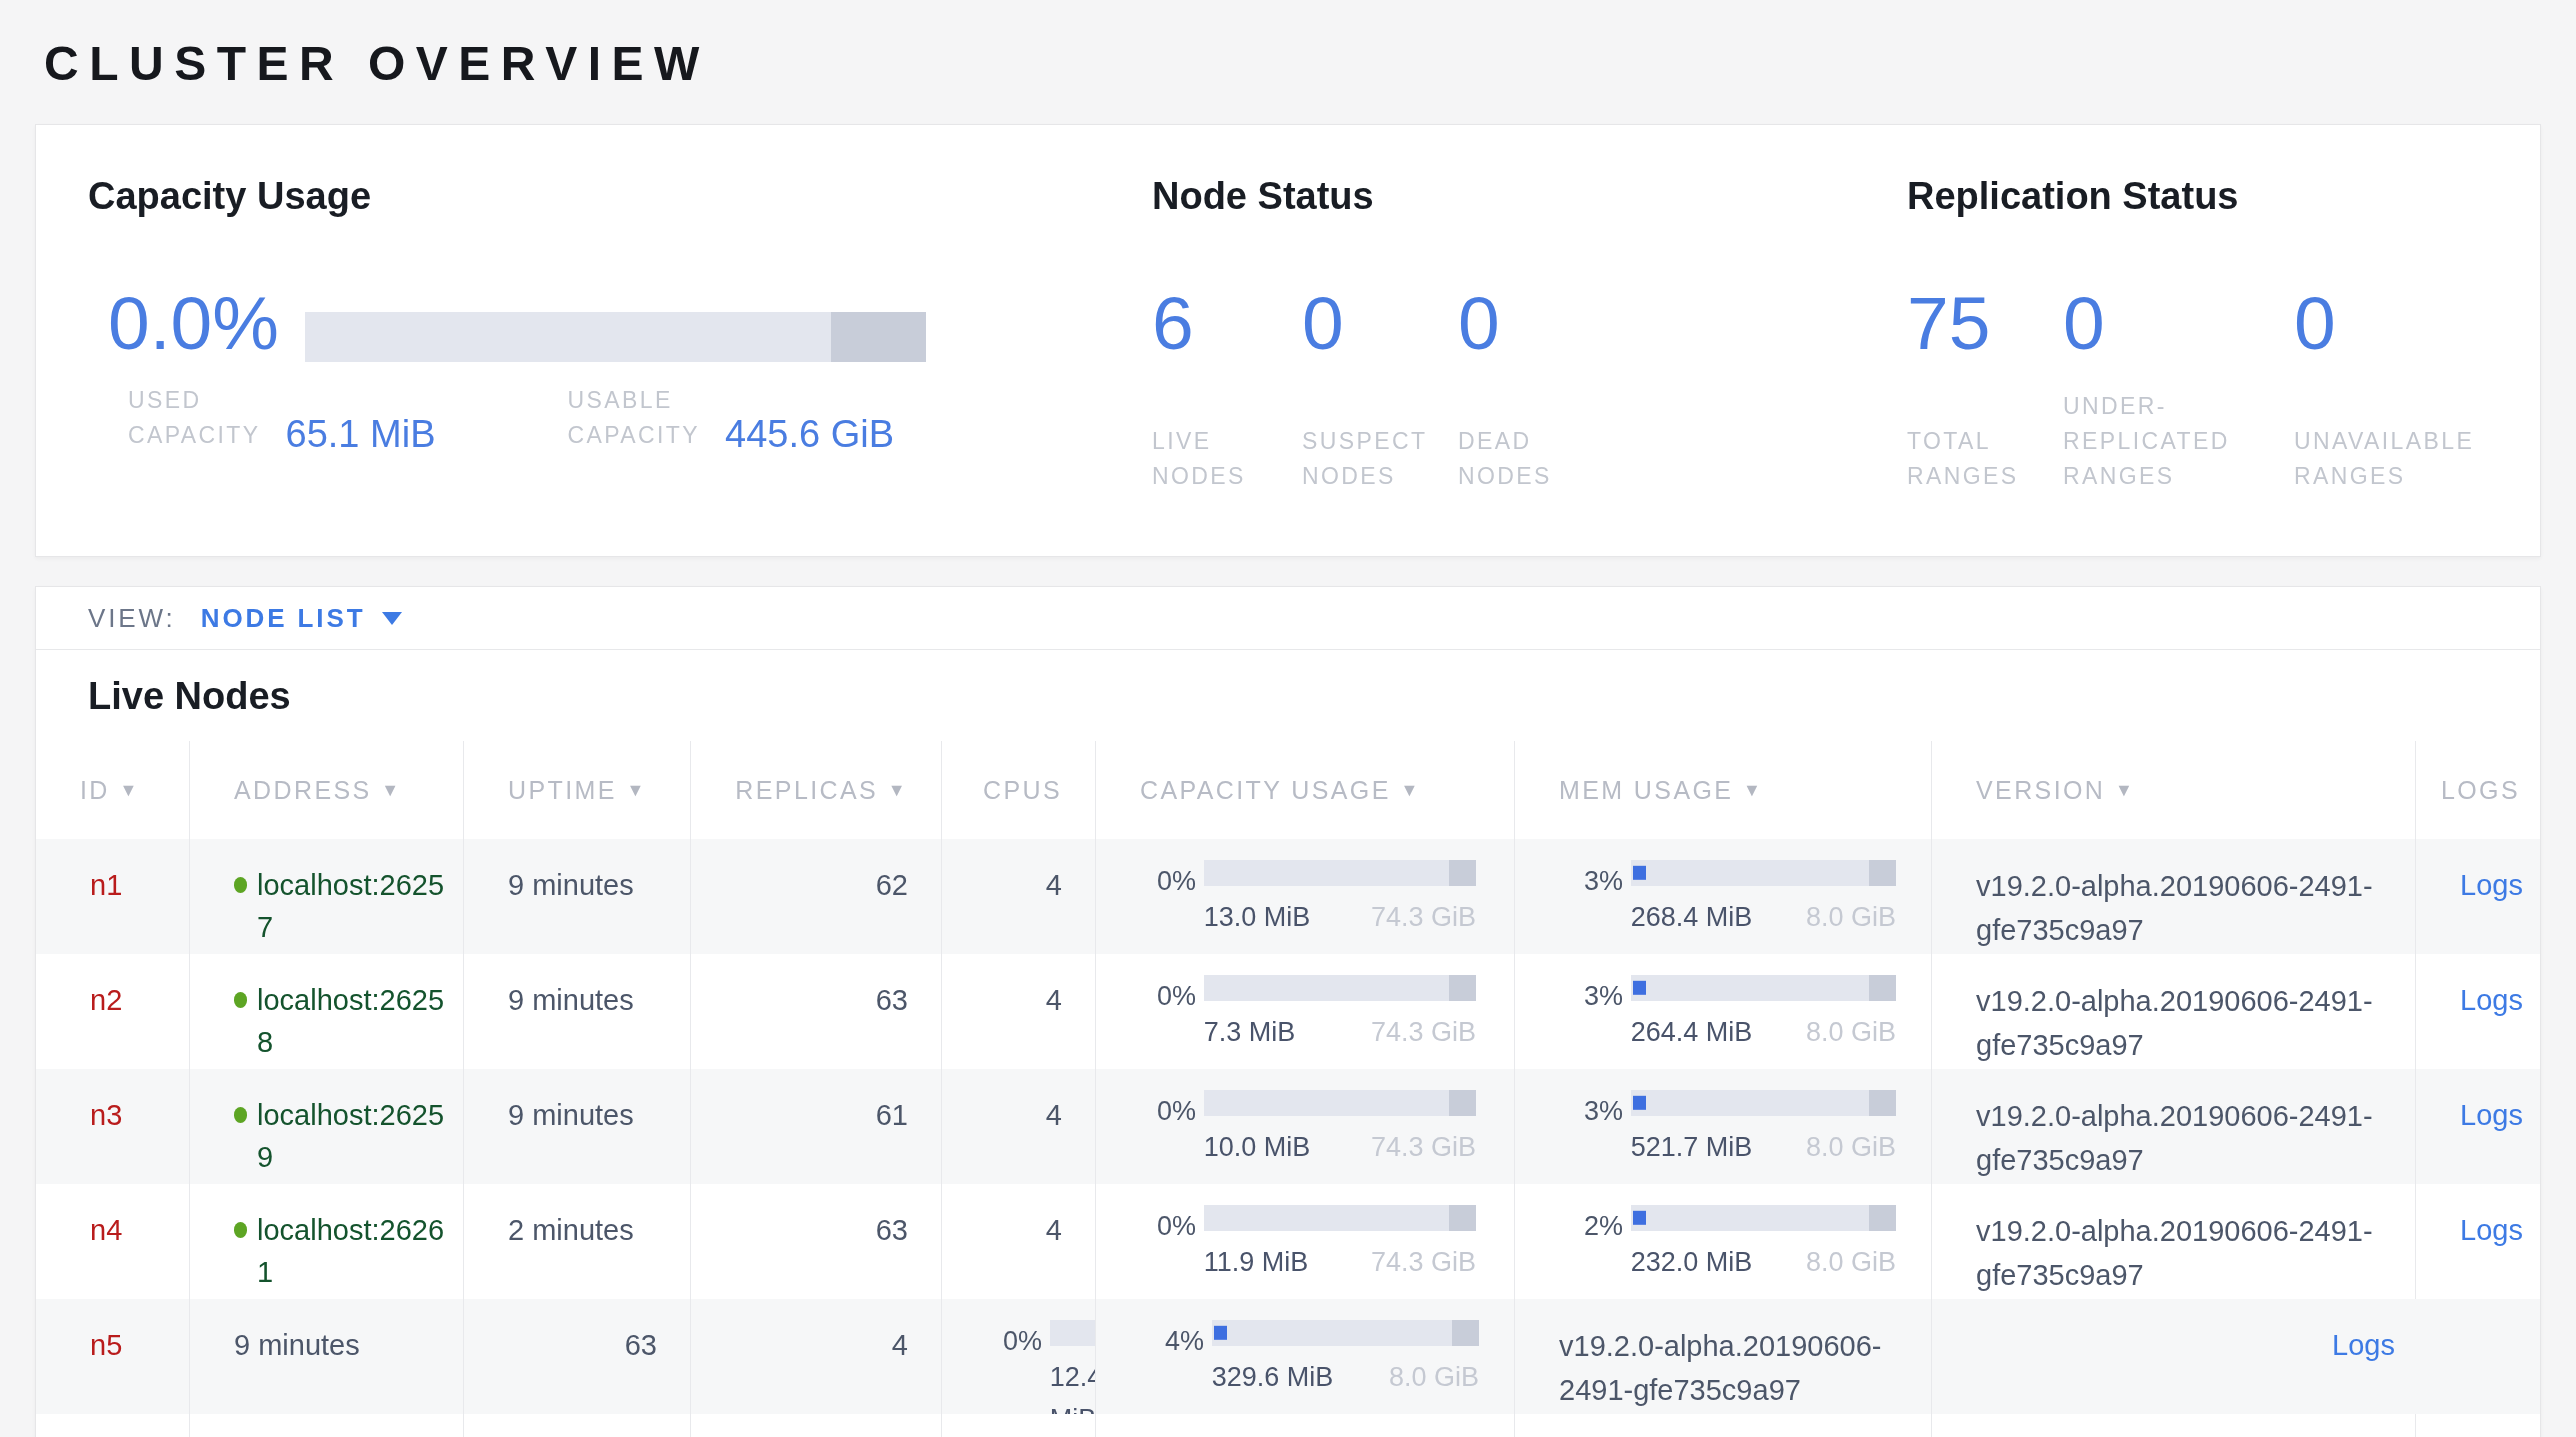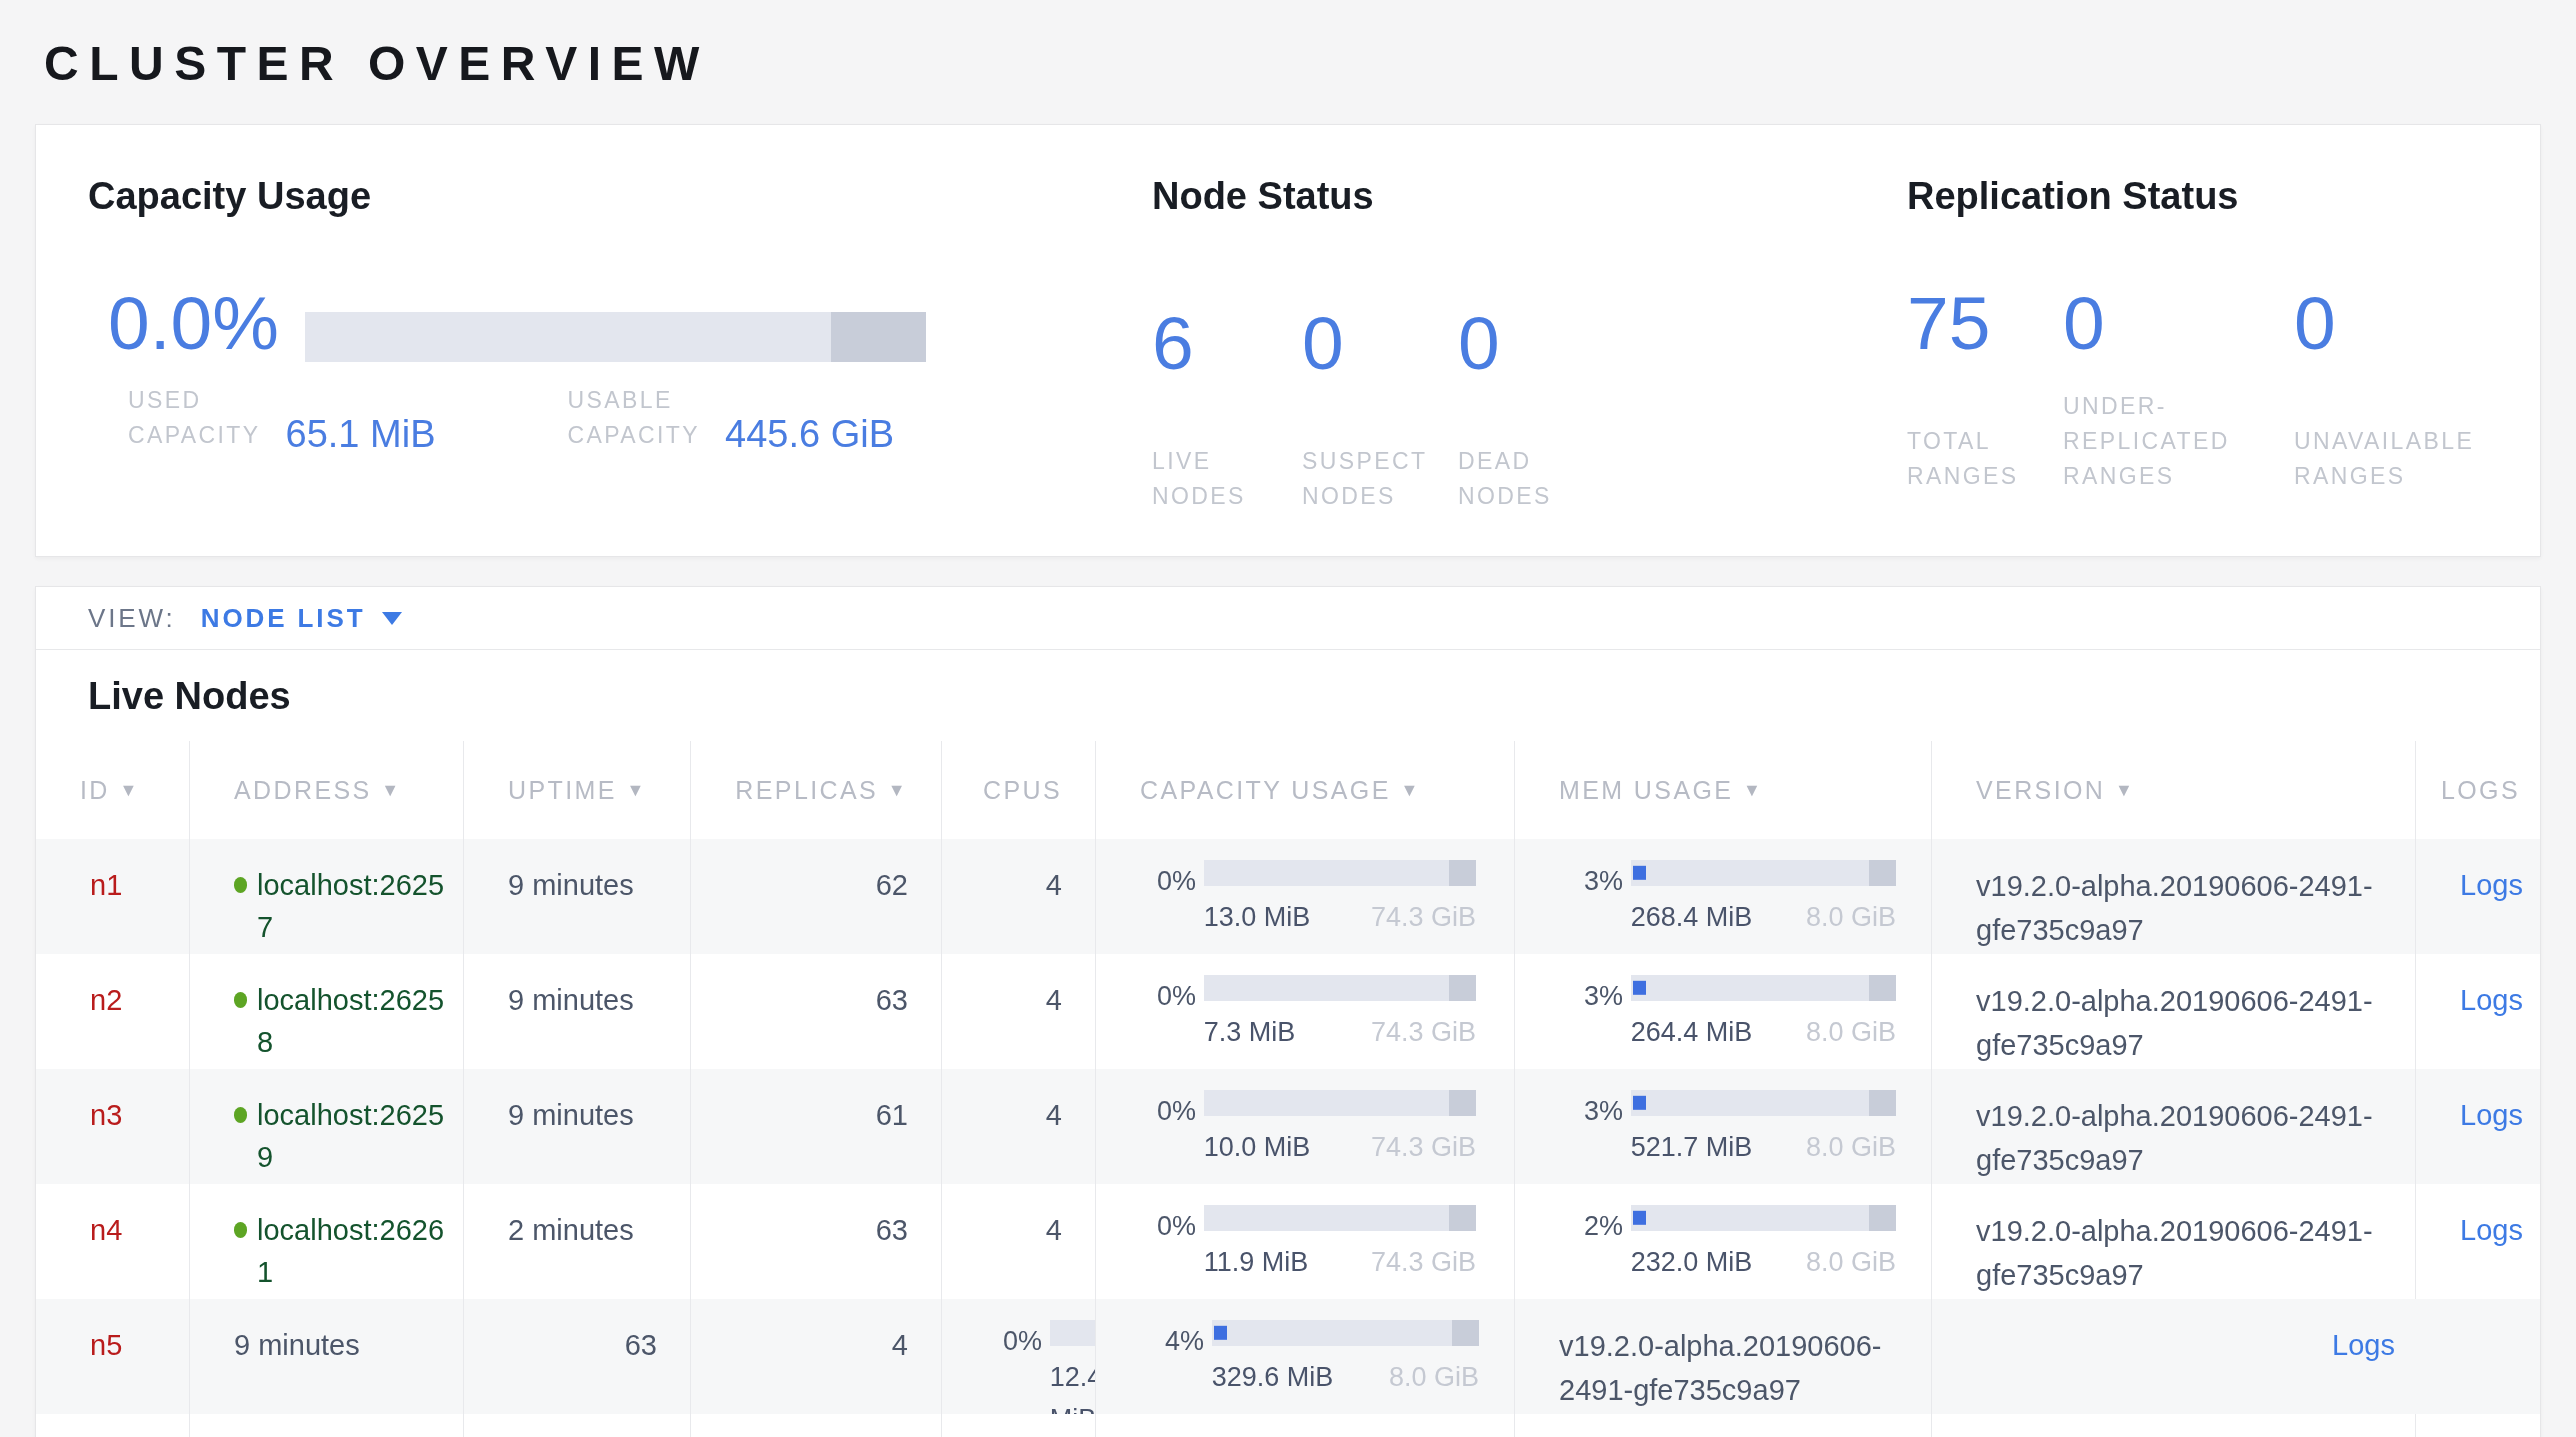--- a/index.html
+++ b/index.html
@@ -61,21 +61,21 @@
   .stat-pair .stat-label{
     font-size:23px; line-height:35px; letter-spacing:2.4px;
     color:#c2c6ce; white-space:pre-line; text-transform:uppercase;
   }
   .stat-pair .stat-value{
     font-size:38px; color:#4a7de1; margin-left:25px; position:relative; top:2.9px;
     white-space:nowrap;
   }
 
   
-  .sec-nodes{ width:755px;gap:20px; }
+  .sec-nodes{ width:755px; }
   .sec-repl{ flex:1; }
   .stat-items{ display:flex; height:209px; }
   .stat-item{ display:flex; flex-direction:column; height:209px; }
   .stat-item .stat-label{
     margin-top:auto;
     font-size:23px; line-height:35px; letter-spacing:2.4px;
     color:#c2c6ce; white-space:pre-line;
   }
   .sec-nodes .stat-item:nth-child(1){ width:150px; }
   .sec-nodes .stat-item:nth-child(2){ width:156px; }

